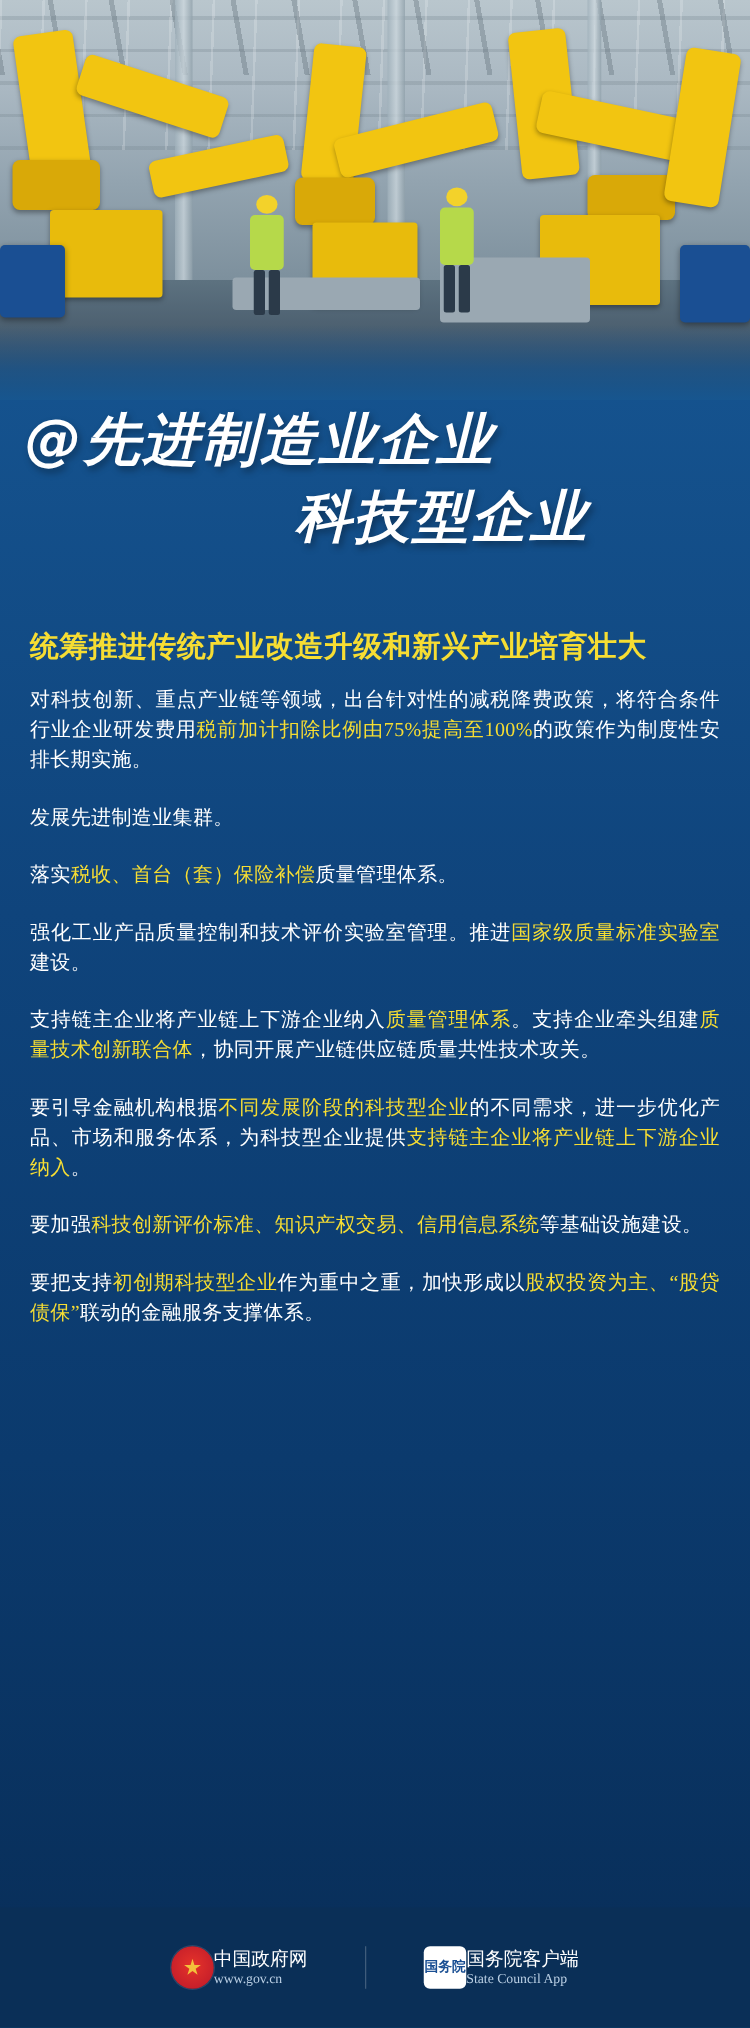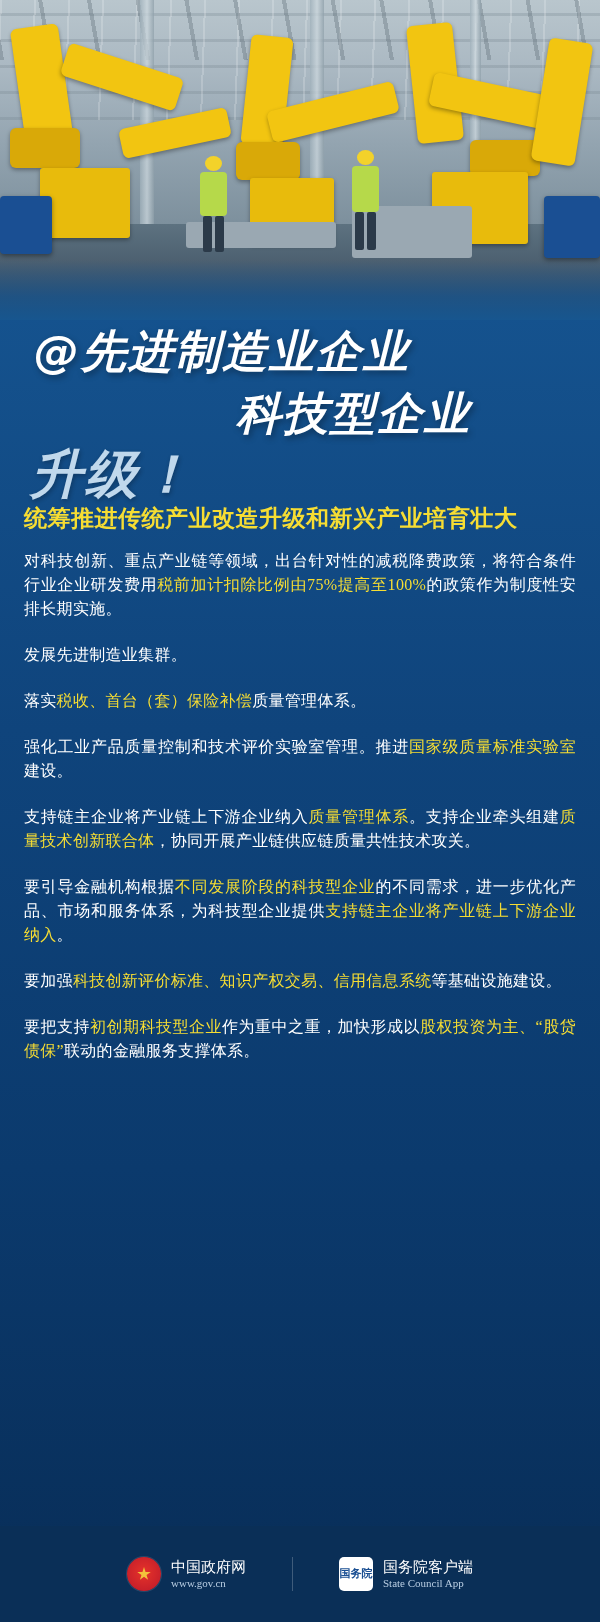--- a/index.html
+++ b/index.html
@@ -70,21 +70,21 @@
   .title-line1, .title-line2 {
     font-family:"DejaVu Sans", sans-serif;
     font-weight:bold;
     color:#ffffff;
     font-size:45px;
     letter-spacing:2px;
     font-style:italic;
     text-shadow:2px 3px 6px rgba(0,0,0,.35);
     white-space:nowrap;
   }
-  .title-line1 { position:absolute; top:10px; left:34px; }
+  .title-line1 { position:absolute; top:10px; left:20px; }
   .title-line2 { position:absolute; top:72px; left:236px; }
   .title-upgrade {
     position:absolute; top:128px; left:30px;
     font-family:"DejaVu Sans", sans-serif;
     font-size:52px;
     font-weight:bold;
     font-style:italic;
     color:#cfe4f5;
     letter-spacing:3px;
     opacity:.92;
@@ -118,21 +118,21 @@
   }
   .hl { color:#f6dd33; }
 
   
   .footer {
     position:absolute; bottom:0; left:0;
     width:600px; height:96px;
     background:#0a2f57;
     display:flex; align-items:center; justify-content:center; gap:46px;
   }
-  .f-item { display:flex; align-items:center; gap:10px; }
+  .f-item { display:flex; align-items:center; gap:0; }
   .f-emblem {
     width:34px; height:34px; border-radius:50%;
     background:radial-gradient(circle at 50% 45%, #e6332a 0%, #c8202a 70%, #a01820 100%);
     position:relative;
     box-shadow:0 0 0 1px rgba(255,255,255,.12);
   }
   .f-emblem:after {
     content:""; position:absolute; left:50%; top:50%;
     width:14px; height:14px; margin:-7px 0 0 -7px;
     background:#f3c23b;
@@ -197,21 +197,20 @@
       <div class="w-leg" style="left:7px; top:62px; width:9px; height:38px;"></div>
       <div class="w-leg" style="left:19px; top:62px; width:9px; height:38px;"></div>
     </div>
 
     <div class="photo-fade"></div>
   </div>
 
   <div class="title-wrap">
     <div class="title-line1">@先进制造业企业</div>
     <div class="title-line2">科技型企业</div>
-    <div class="title-upgrade">升级！</div>
   </div>
 
   <div class="content">
     <div class="sec-head">统筹推进传统产业改造升级和新兴产业培育壮大</div>
     <div id="paras">
         <div class="para"><span>对科技创新、重点产业链等领域，出台针对性的减税降费政策，将符合条件行业企业研发费用</span><span class="hl">税前加计扣除比例由75%提高至100%</span><span>的政策作为制度性安排长期实施。</span></div>
         <div class="para"><span>发展先进制造业集群。</span></div>
         <div class="para"><span>落实</span><span class="hl">税收、首台（套）保险补偿</span><span>质量管理体系。</span></div>
         <div class="para"><span>强化工业产品质量控制和技术评价实验室管理。推进</span><span class="hl">国家级质量标准实验室</span><span>建设。</span></div>
         <div class="para"><span>支持链主企业将产业链上下游企业纳入</span><span class="hl">质量管理体系</span><span>。支持企业牵头组建</span><span class="hl">质量技术创新联合体</span><span>，协同开展产业链供应链质量共性技术攻关。</span></div>

